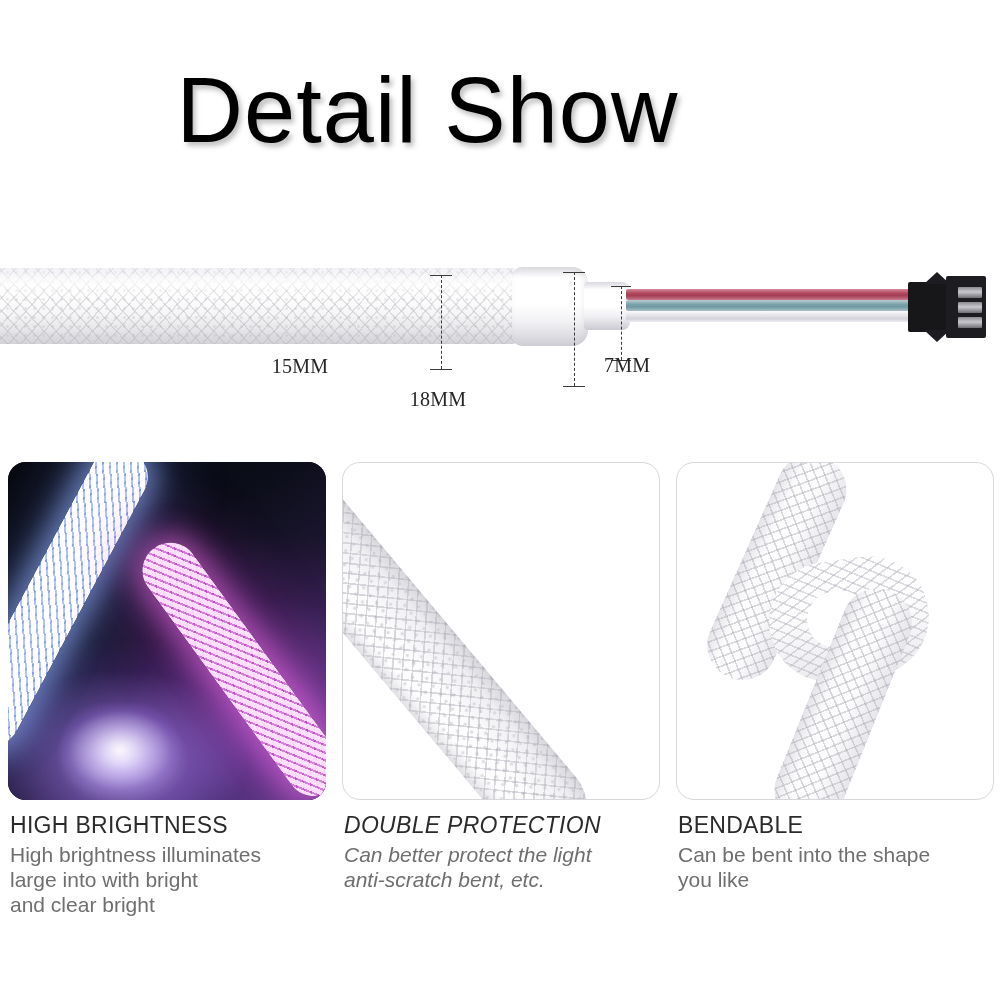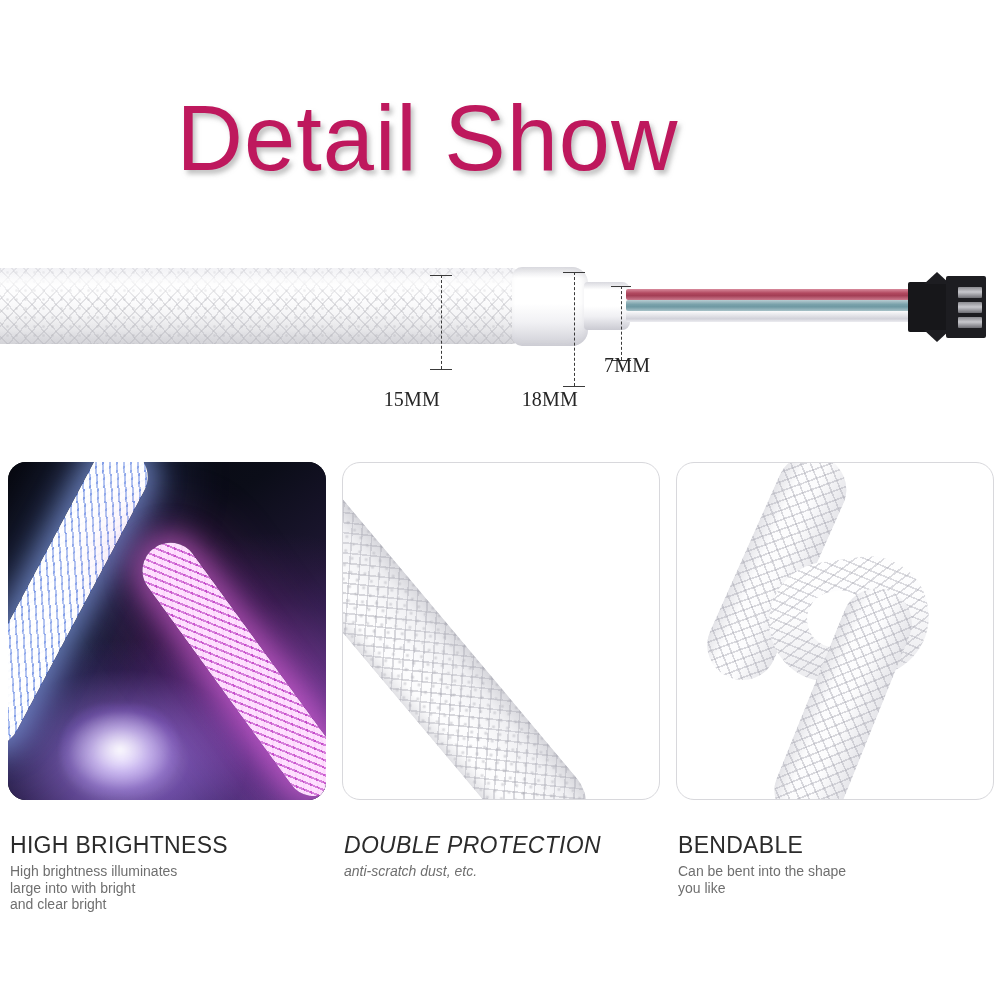--- a/index.html
+++ b/index.html
@@ -16,27 +16,27 @@
     position: relative;
     width: 1000px;
     height: 1000px;
     background: #ffffff;
   }
 
   
   #title {
     position: absolute;
     left: 0;
-    top: 90px;
+    top: 62px;
     width: 855px;
     text-align: center;
     font-size: 92px;
     font-weight: 400;
     letter-spacing: 1px;
-    color: #be185d;
+    color: #000000;
     text-shadow: 3px 4px 5px rgba(140,140,140,0.55);
     line-height: 1.05;
     white-space: nowrap;
   }
 
   
   #hero {
     position: absolute;
     left: 0;
     top: 250px;
@@ -392,42 +392,41 @@
     transform: rotate(-8deg);
   }
 
   
   #captions {
     position: absolute;
     left: 0;
     top: 812px;
     width: 924px;
     height: 130px;
-    margin-top: 20px;
   }
   .caption {
     position: absolute;
     top: 0;
     width: 326px;
   }
   .cap-1 { left: 10px; }
   .cap-2 { left: 344px; font-style: italic; }
   .cap-3 { left: 678px; }
 
   .cap-title {
     font-size: 23px;
     font-weight: 400;
     color: #2b2b2b;
     letter-spacing: 0.3px;
     line-height: 1.15;
     white-space: nowrap;
   }
   .cap-body {
     margin-top: 5px;
-    font-size: 14px;
+    font-size: 21px;
     font-weight: 400;
     color: #6f6f6f;
     line-height: 1.18;
   }
   .cap-body div { white-space: nowrap; }
 </style>
 </head>
 <body>
 
 <div id="page">
@@ -452,26 +451,26 @@
       <div class="conn-notch-top"></div>
       <div class="conn-notch-bot"></div>
       <div class="pin pin-1"></div>
       <div class="pin pin-2"></div>
       <div class="pin pin-3"></div>
     </div>
 
     <div class="measure-cap" style="left:430px; top:25px; width:22px;"></div>
     <div class="measure-v" style="left:441px; top:25px; height:94px;"></div>
     <div class="measure-cap" style="left:430px; top:119px; width:22px;"></div>
-    <div class="measure-label" style="left:160px; top:138px; width:280px; text-align:right;">15MM</div>
+    <div class="measure-label" style="left:160px; top:105px; width:280px; text-align:center;">15MM</div>
 
     <div class="measure-cap" style="left:563px; top:22px; width:22px;"></div>
     <div class="measure-v" style="left:574px; top:22px; height:114px;"></div>
     <div class="measure-cap" style="left:563px; top:136px; width:22px;"></div>
-    <div class="measure-label" style="left:298px; top:138px; width:280px; text-align:right;">18MM</div>
+    <div class="measure-label" style="left:298px; top:138px; width:280px; text-align:center;">18MM</div>
 
     <div class="measure-cap" style="left:611px; top:36px; width:20px;"></div>
     <div class="measure-v" style="left:621px; top:36px; height:74px;"></div>
     <div class="measure-cap" style="left:611px; top:110px; width:20px;"></div>
     <div class="measure-label" style="left:604px; top:104px;text-align:center;">7MM</div>
   </div>
 
   <div id="panels">
 
     <div class="panel panel-1">
@@ -502,21 +501,22 @@
       <div class="cap-body">
         <div>High brightness illuminates</div>
         <div>large into with bright</div>
         <div>and clear bright</div>
       </div>
     </div>
 
     <div class="caption cap-2">
       <div class="cap-title">DOUBLE PROTECTION</div>
       <div class="cap-body">
-        <div>anti-scratch dust, etc.</div>
+        <div>Can better protect the light</div>
+        <div>anti-scratch bent, etc.</div>
       </div>
     </div>
 
     <div class="caption cap-3">
       <div class="cap-title">BENDABLE</div>
       <div class="cap-body">
         <div>Can be bent into the shape</div>
         <div>you like</div>
       </div>
     </div>

